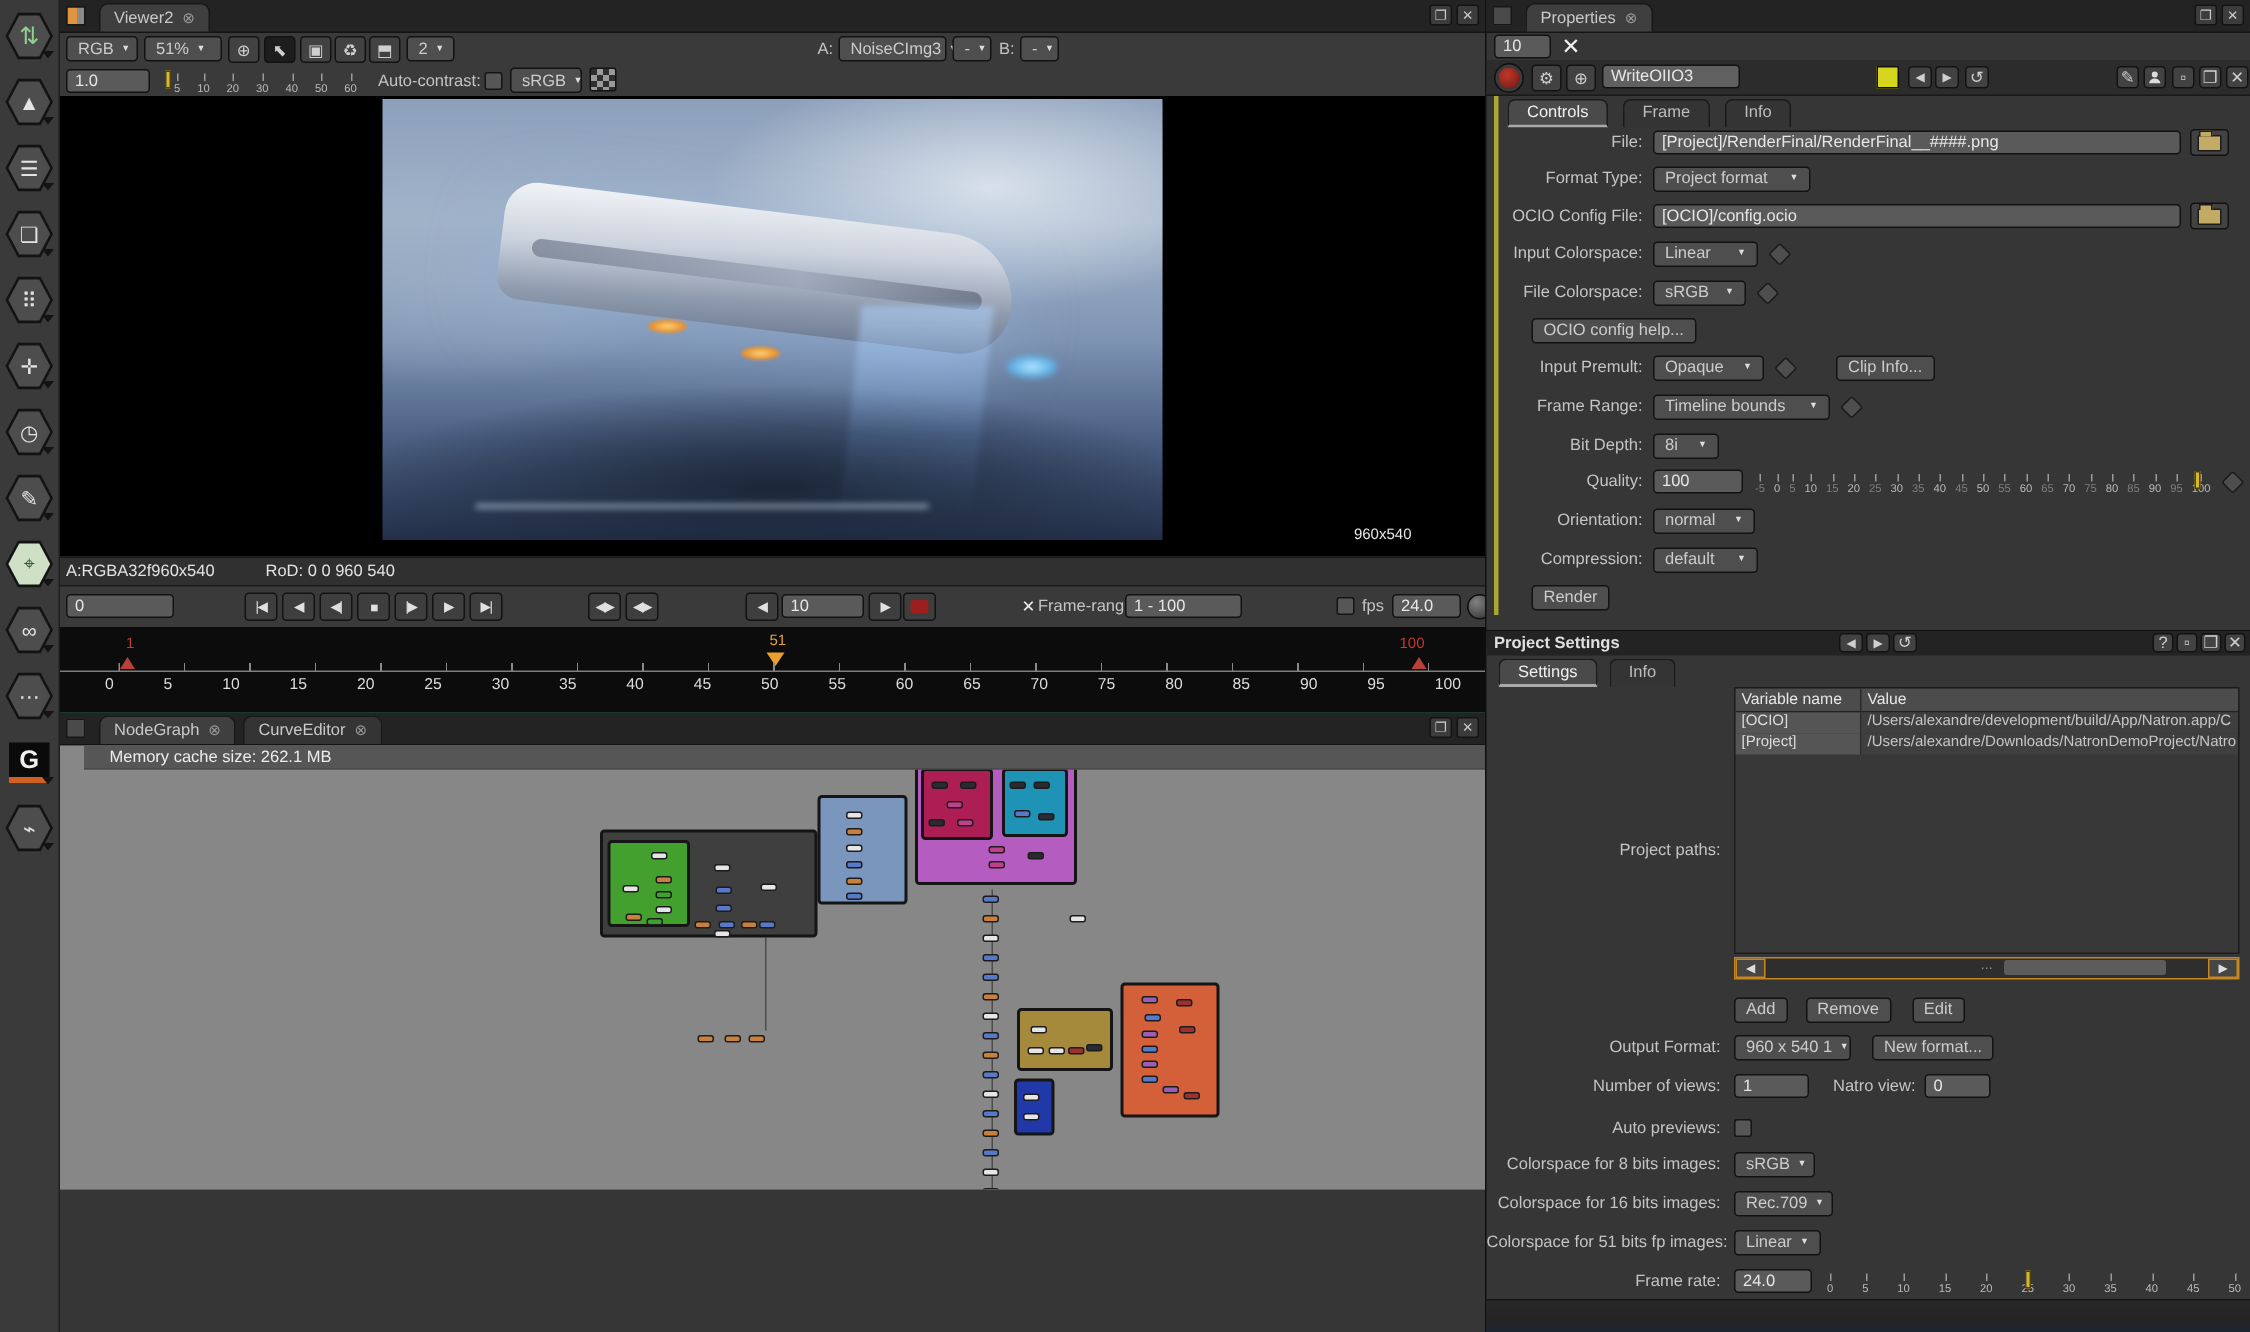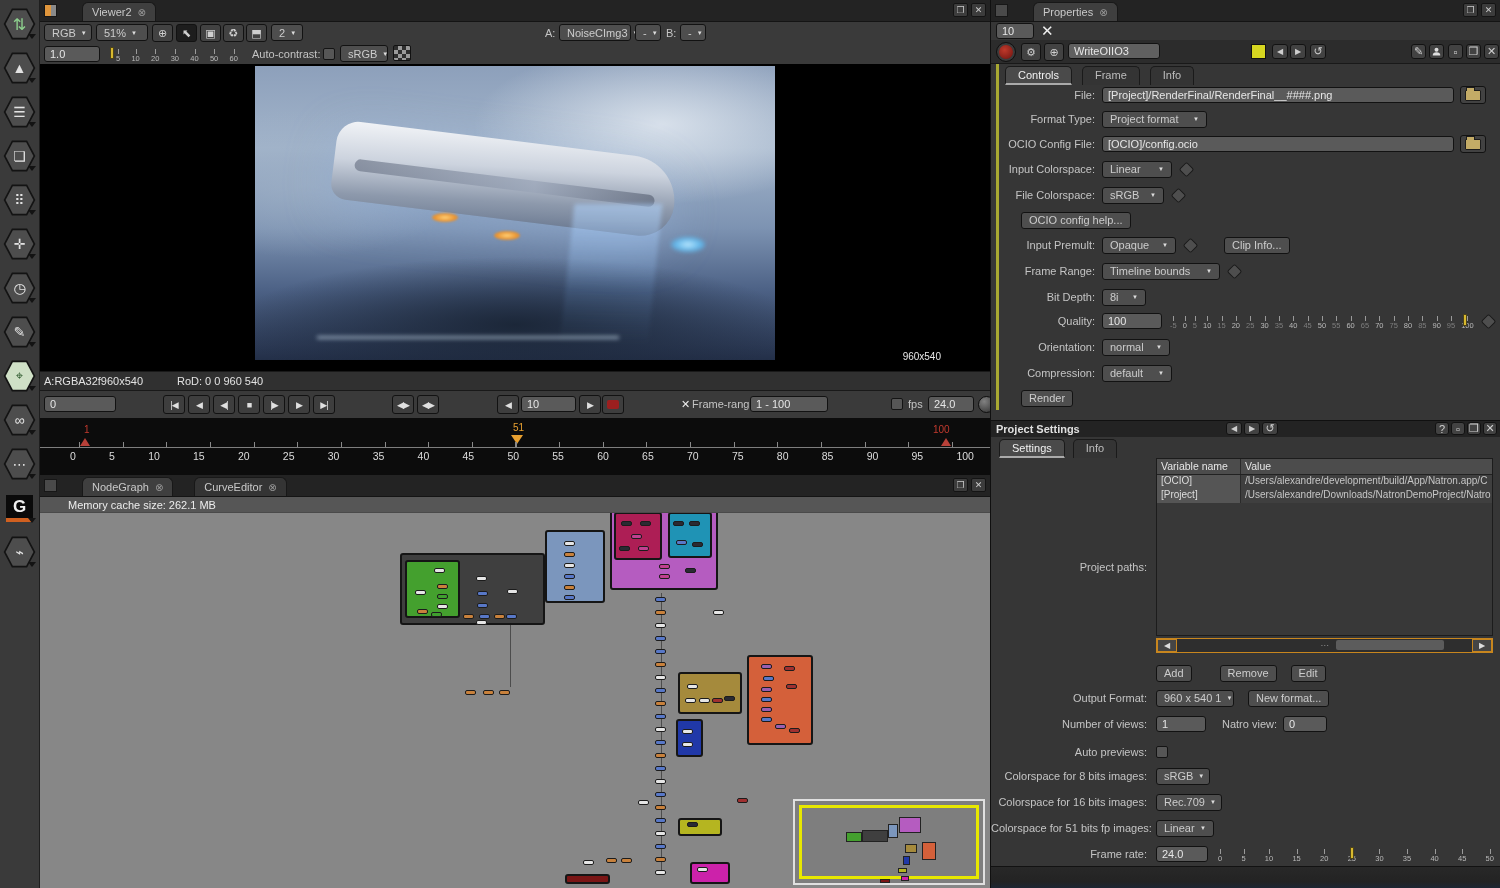--- a/index.html
+++ b/index.html
@@ -1,21 +1,21 @@
 <!DOCTYPE html>
 <html><head>
 <meta charset="utf-8">
 <style>
   *{box-sizing:border-box;margin:0;padding:0}
   html,body{background:#222;}
   #root{position:relative;width:1500px;height:888px;background:#363636;overflow:hidden;
         font-family:"Liberation Sans","DejaVu Sans",sans-serif;color:#c8c8c8;font-size:11px;}
   .abs{position:absolute}
   
-  .tabbar{position:absolute;left:0;right:0;top:0;height:22px;background:#232323;display:flex;align-items:flex-end;gap:21px;padding:0 0 0 4px;border-bottom:1px solid #141414}
+  .tabbar{position:absolute;left:0;right:0;top:0;height:22px;background:#232323;display:flex;align-items:flex-end;gap:5px;padding:0 0 0 4px;border-bottom:1px solid #141414}
   .pane-icon{width:13px;height:13px;background:#4a4a4a;border:1px solid #171717;margin:0 4px 4px 0}
   .pane-icon.orange{background:linear-gradient(90deg,#e0963c 55%,#8a8a8a 55%)}
   .tab{background:#3f3f3f;border:1px solid #181818;border-bottom:none;border-radius:6px 6px 0 0;
        padding:0 9px;font-size:11px;color:#c9c9c9;display:flex;gap:6px;align-items:center;height:19px}
   .tab .x{color:#9a9a9a;font-size:10px}
   .winbtns{position:absolute;right:4px;top:3px;display:flex;gap:3px}
   .wbtn{width:15px;height:14px;background:#3c3c3c;border:1px solid #141414;color:#ccc;font-size:9px;
         line-height:12px;text-align:center;border-radius:2px}
   .btn{background:#4e4e4e;border:1px solid #121212;border-radius:3px;color:#ccc;font-size:11px;
        padding:0 7px;height:17px;display:inline-flex;align-items:center;gap:5px;white-space:nowrap}
@@ -83,24 +83,24 @@
   #timeline{position:absolute;left:40px;top:418px;width:950px;height:57px;background:#0c0c0c}
   #tl-ticks{position:absolute;left:39px;right:32px;top:24px;height:6px;
             background:repeating-linear-gradient(90deg,#8a8a8a 0 1px,transparent 1px 43.65px)}
   #tl-line{position:absolute;left:0;right:0;top:29px;height:1px;background:#7e7e7e}
   #tl-labels{position:absolute;left:30px;right:16px;top:32px;display:flex;justify-content:space-between}
   #tl-labels span{font-size:10.5px;color:#dcdcdc}
   .tl-marker{position:absolute;font-size:10px;color:#c23a2e}
   .tri-up{position:absolute;width:0;height:0;border-left:5px solid transparent;border-right:5px solid transparent;border-bottom:8px solid #b84038}
   .tri-down{position:absolute;width:0;height:0;border-left:6px solid transparent;border-right:6px solid transparent;border-top:9px solid #e8a030}
   
-  #ng-panel{position:absolute;left:40px;top:475px;width:950px;height:413px;background:#0f766e}
+  #ng-panel{position:absolute;left:40px;top:475px;width:950px;height:318px;background:#0f766e}
   #ng-canvas{position:absolute;left:0;right:0;top:22px;bottom:0;background:#878787;overflow:hidden}
-  #mem-strip{position:absolute;left:0;right:0;top:0;height:16px;background:#565656;z-index:4;
-             display:flex;align-items:center;padding-left:28px;color:#ededed;font-size:11px;border-bottom:1px solid #4a4a4a}
+  #mem-strip{position:absolute;left:16px;right:0;top:0;height:16px;background:#565656;z-index:4;
+             display:flex;align-items:center;padding-left:17px;color:#ededed;font-size:11px;border-bottom:1px solid #4a4a4a}
   .wire{position:absolute;width:1px;background:#4c4c4c}
   .bd{position:absolute;border:2px solid #151515;border-radius:3px}
   .chip{position:absolute;width:11px;height:5px;border:1px solid #1c1c1c;border-radius:2px}
   #minimap{position:absolute;left:753px;top:302px;width:192px;height:86px;background:#7e7e7e;border:2px solid #e0e0e0;z-index:5}
   #minimap-inner{position:absolute;left:4px;top:4px;right:4px;bottom:4px;border:3px solid #e8e800}
   .mini{position:absolute;border:1px solid #222}
   
   #props-panel{position:absolute;left:990px;top:0;width:510px;height:420px;background:#363636;border-left:1px solid #101010}
   #props-row2{position:absolute;left:0;top:22px;height:18px;right:0}
   #node-header{position:absolute;left:0;right:0;top:40px;height:24px;background:#2c2c2c;border-bottom:1px solid #191919}
@@ -682,21 +682,21 @@
     <span class="pslabel lbl abs" style="left:0;top:140px">Project paths:</span>
 
     <div id="hscroll">
       <span class="scr-arrow">◀</span>
       <span class="scr-track">⋯<span class="scr-thumb"></span></span>
       <span class="scr-arrow">▶</span>
     </div>
 
     <div class="psrow" style="top:243px">
       <span class="btn" style="margin-left:165px">Add</span>
-      <span class="btn" style="margin-left:28px">Remove</span>
+      <span class="btn" style="margin-left:12px">Remove</span>
       <span class="btn" style="margin-left:14px">Edit</span>
     </div>
     <div class="psrow" style="top:268px">
       <span class="pslabel lbl">Output Format:</span>
       <span class="btn dd" style="width:78px;justify-content:space-between">
           <span>960 x 540 1</span>
           <span class="caret">▼</span>
         </span>
       <span class="btn" style="margin-left:14px">New format...</span>
     </div>

